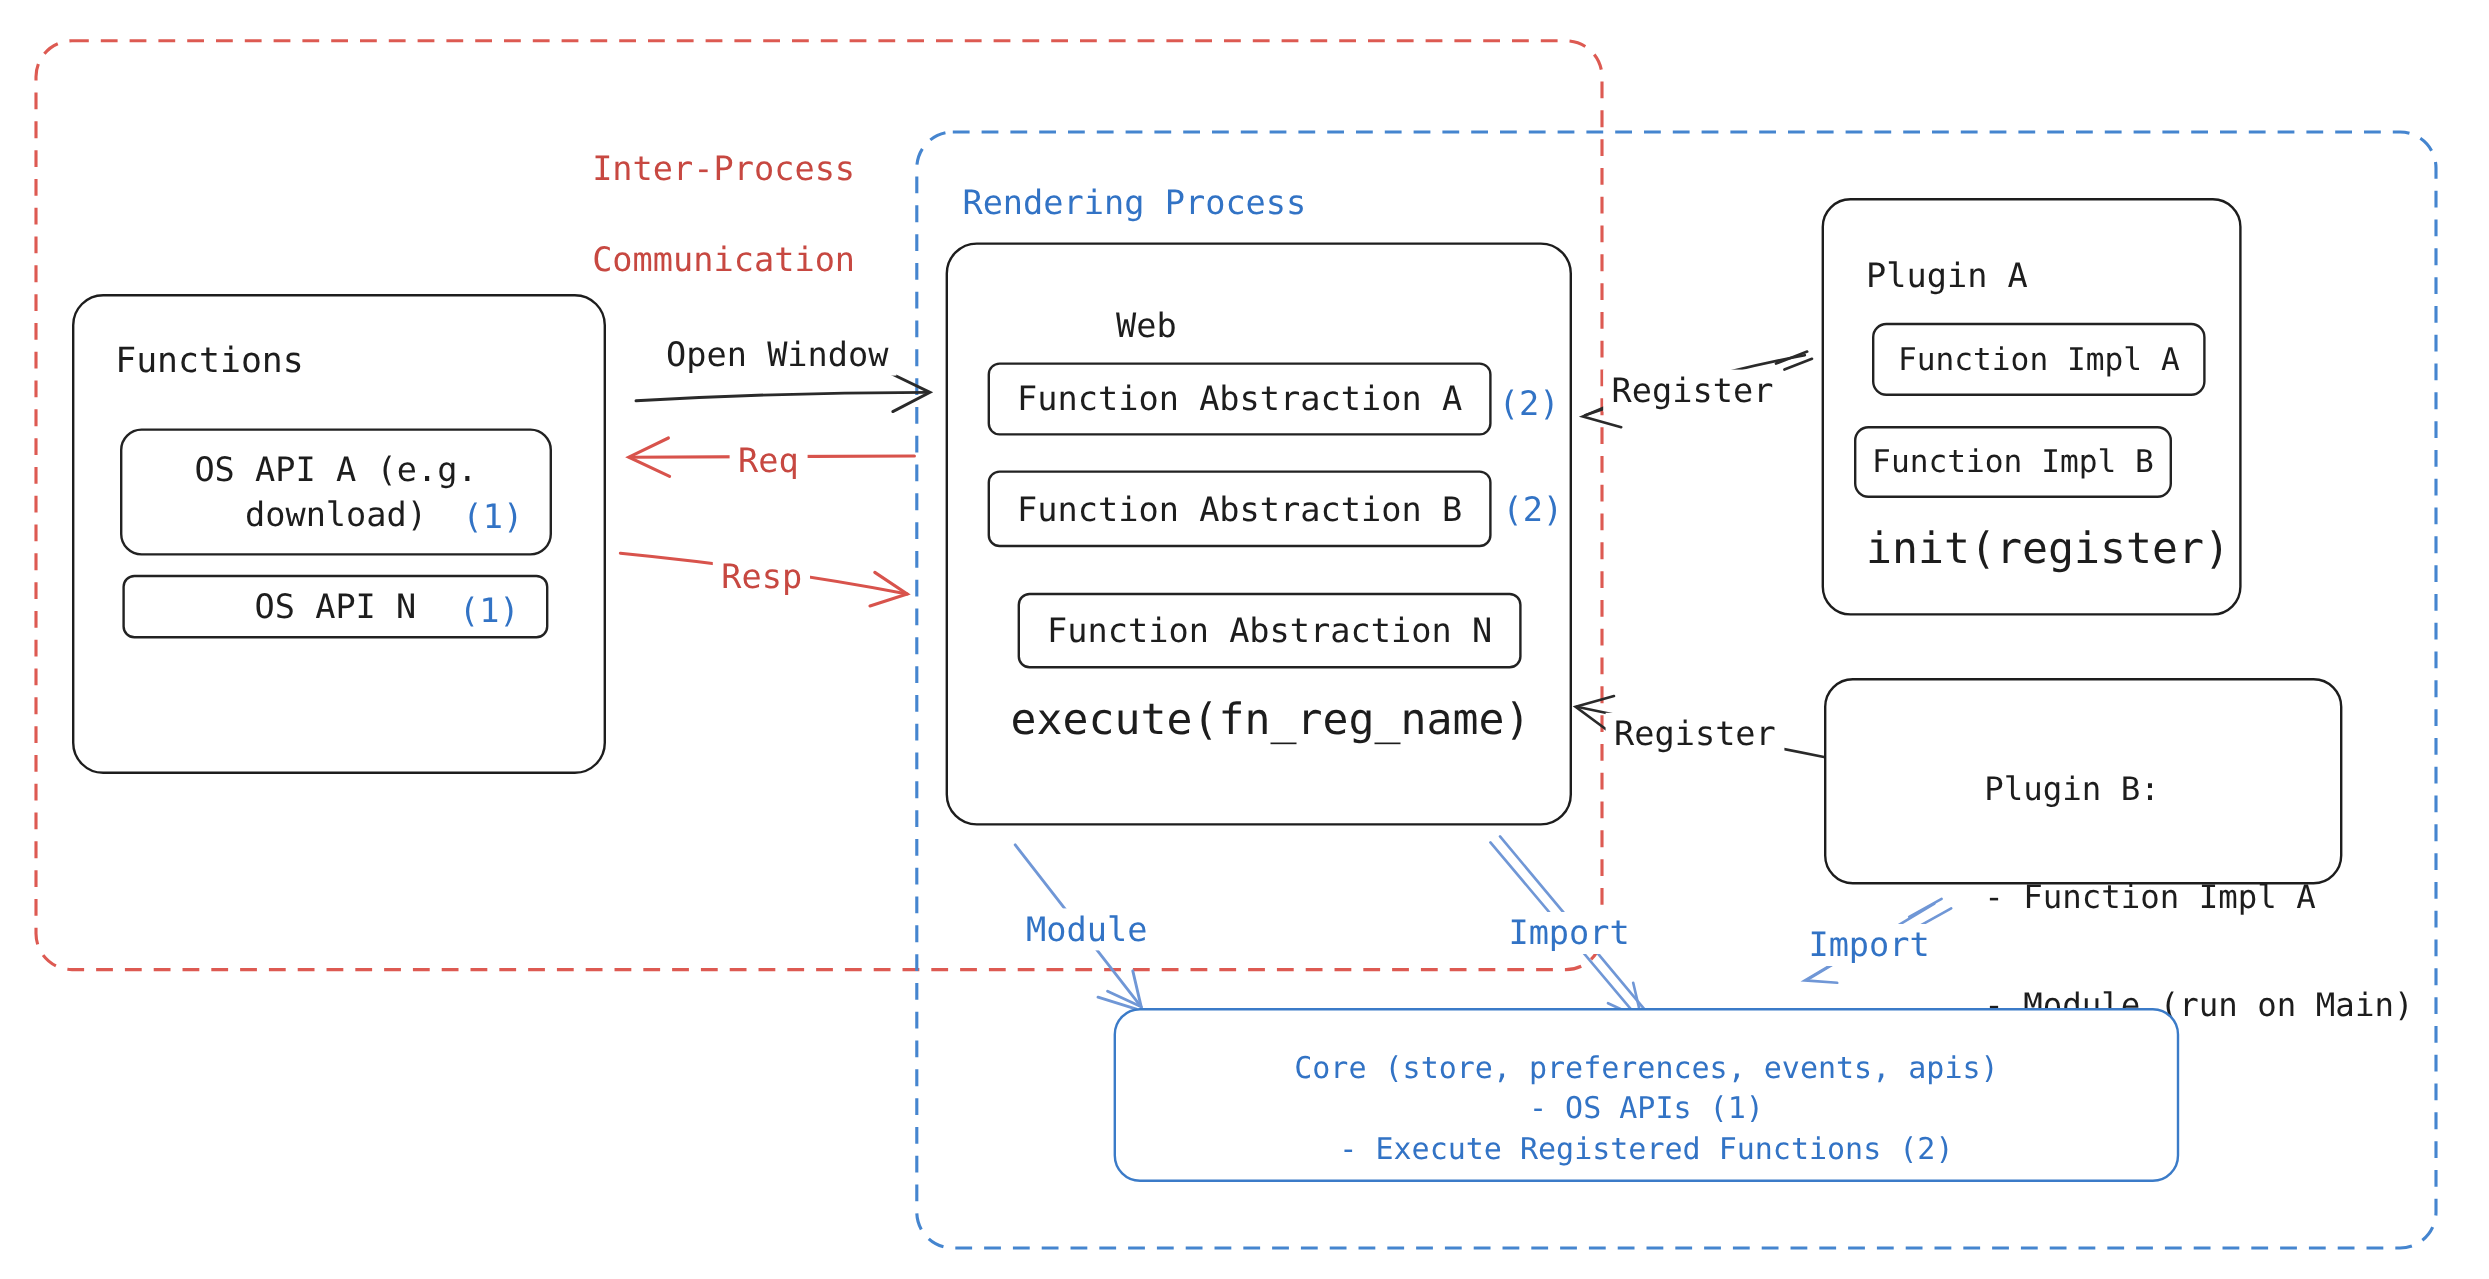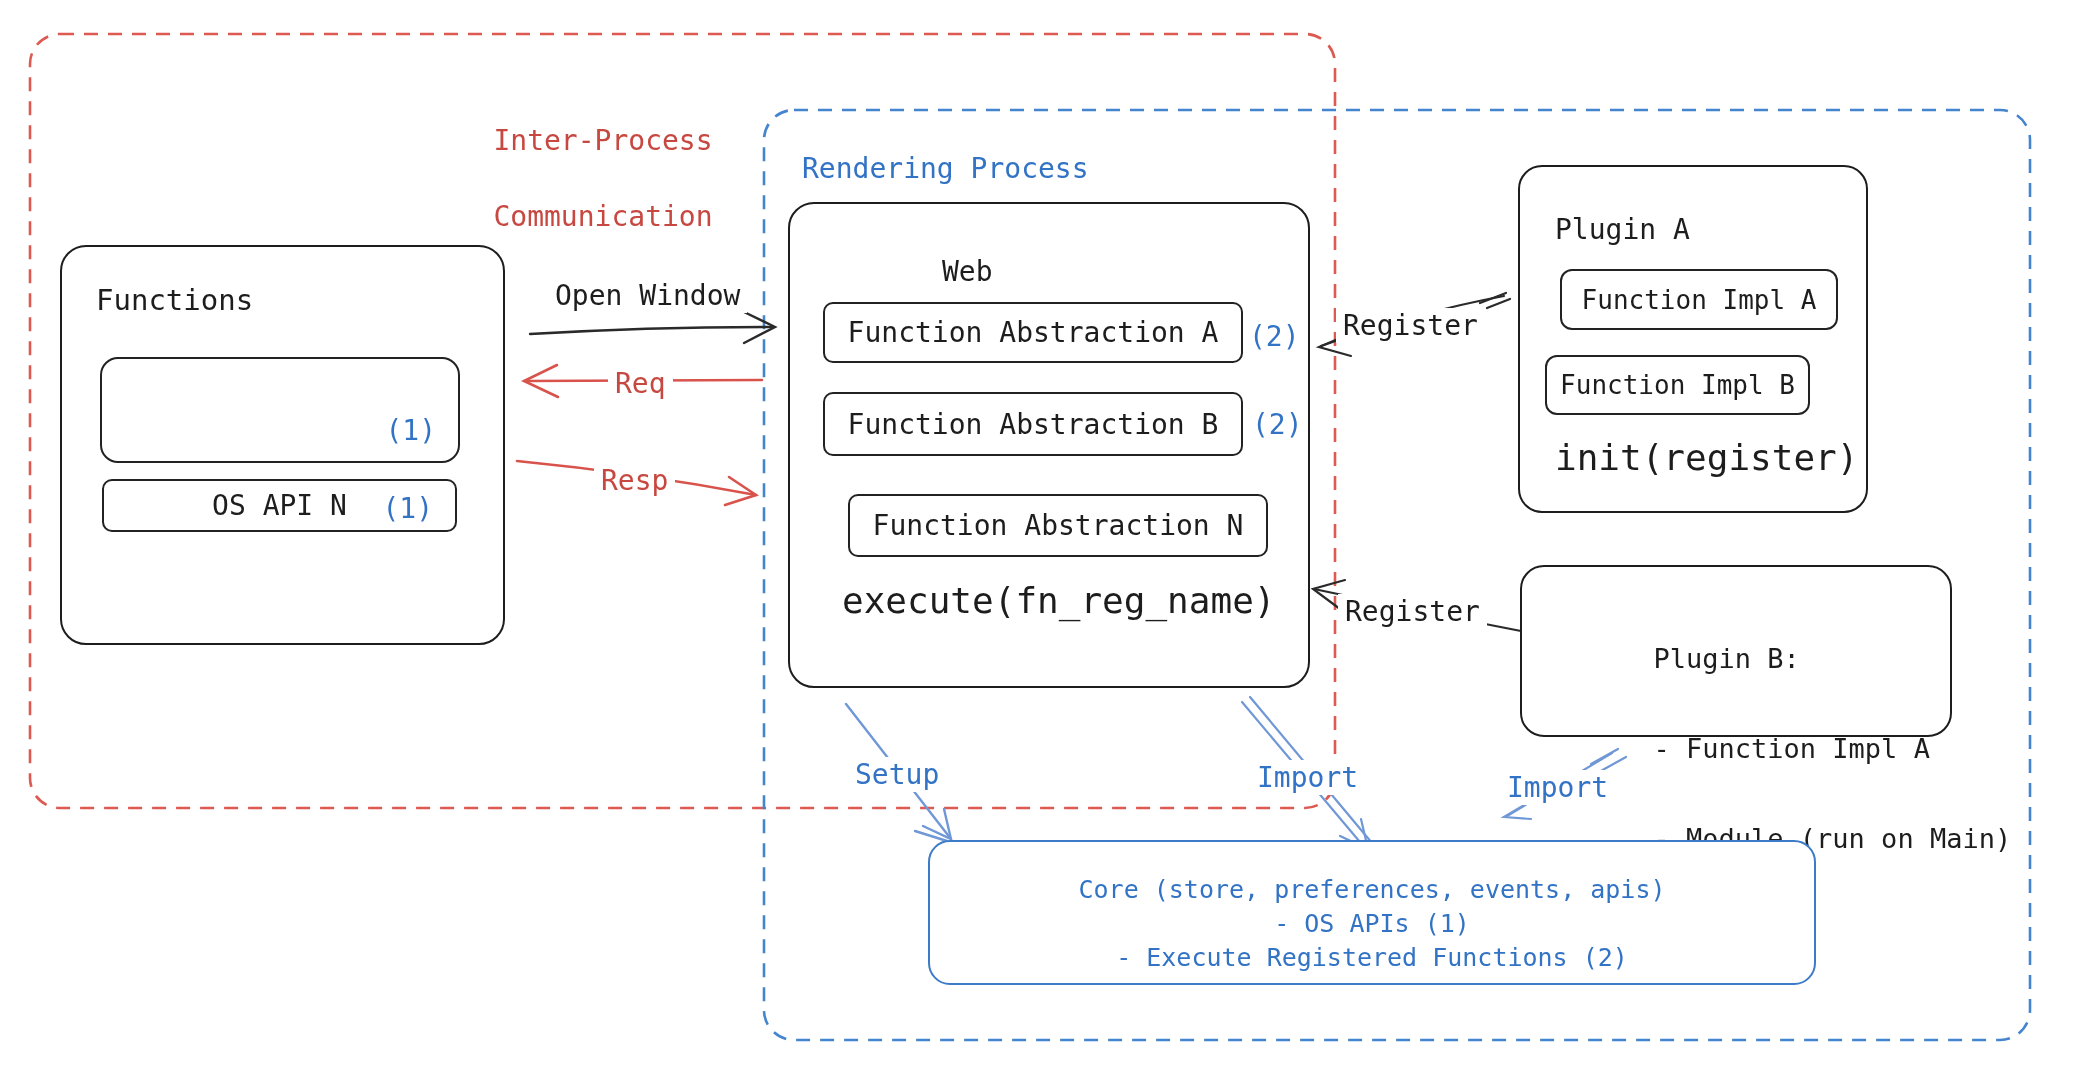--- a/index.html
+++ b/index.html
@@ -84,31 +84,35 @@
     <span>Inter-Process</span><br>
     <span>Communication</span>
   </div>
 
   <div class="biglabel blue" style="left:802px;top:150px;">Rendering Process</div>
 
   <div class="box" style="left:60px;top:245px;width:445px;height:400px;">
     <div class="title t29" style="left:34px;top:36px;">Functions</div>
 
     <div class="ibox" style="left:38px;top:110px;width:360px;height:106px;border-radius:18px;">
+      <div style="text-align:center;line-height:37px;">
+        <span>OS API A (e.g.</span><br>
+        <span>download)</span>
+      </div>
       <span class="ref" style="right:22px;bottom:14px;">(1)</span>
     </div>
 
     <div class="ibox" style="left:40px;top:232px;width:355px;height:53px;">
       <span>OS API N</span>
       <span class="ref" style="right:22px;top:11px;">(1)</span>
     </div>
   </div>
 
   <div class="box" style="left:788px;top:202px;width:522px;height:486px;">
-    <div class="title" style="left:140px;top:51px;margin-left:12px;">Web</div>
+    <div class="title" style="left:140px;top:51px;">Web</div>
 
     <div class="ibox" style="left:33px;top:98px;width:420px;height:61px;">
       <span>Function Abstraction A</span>
     </div>
     <span class="ref" style="left:459px;top:116px;">(2)</span>
 
     <div class="ibox" style="left:33px;top:188px;width:420px;height:64px;">
       <span>Function Abstraction B</span>
     </div>
     <span class="ref" style="left:462px;top:204px;">(2)</span>
@@ -151,19 +155,19 @@
   <div class="alabel" style="left:548px;top:278px;">Open Window</div>
 
   <div class="alabel red" style="left:608px;top:366px;">Req</div>
 
   <div class="alabel red" style="left:594px;top:463px;">Resp</div>
 
   <div class="alabel" style="left:1336px;top:308px;">Register</div>
 
   <div class="alabel" style="left:1338px;top:594px;">Register</div>
 
-  <div class="alabel blue" style="left:848px;top:757px;">Setup</div>
+  <div class="alabel blue" style="left:848px;top:757px;">Module</div>
 
   <div class="alabel blue" style="left:1250px;top:760px;">Import</div>
 
   <div class="alabel blue" style="left:1500px;top:770px;">Import</div>
 
 </div>
 
 </body></html>

